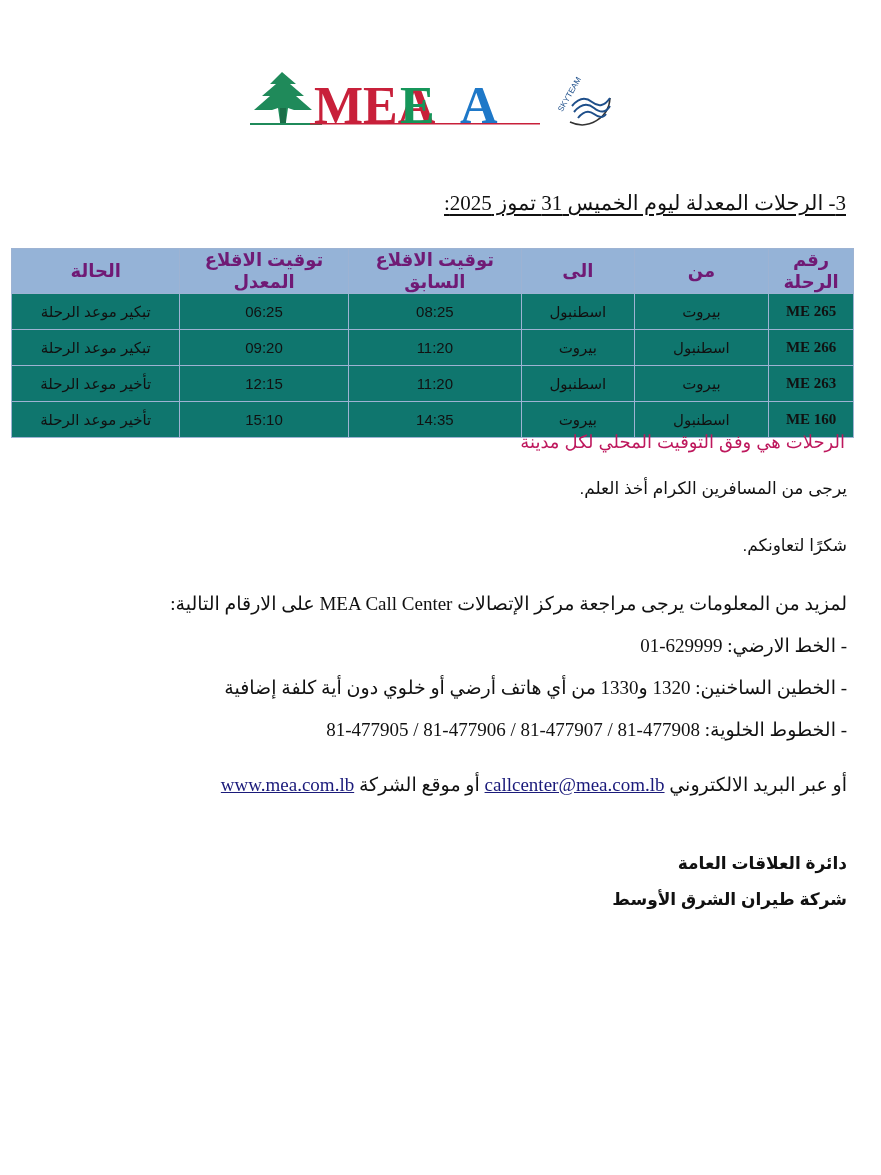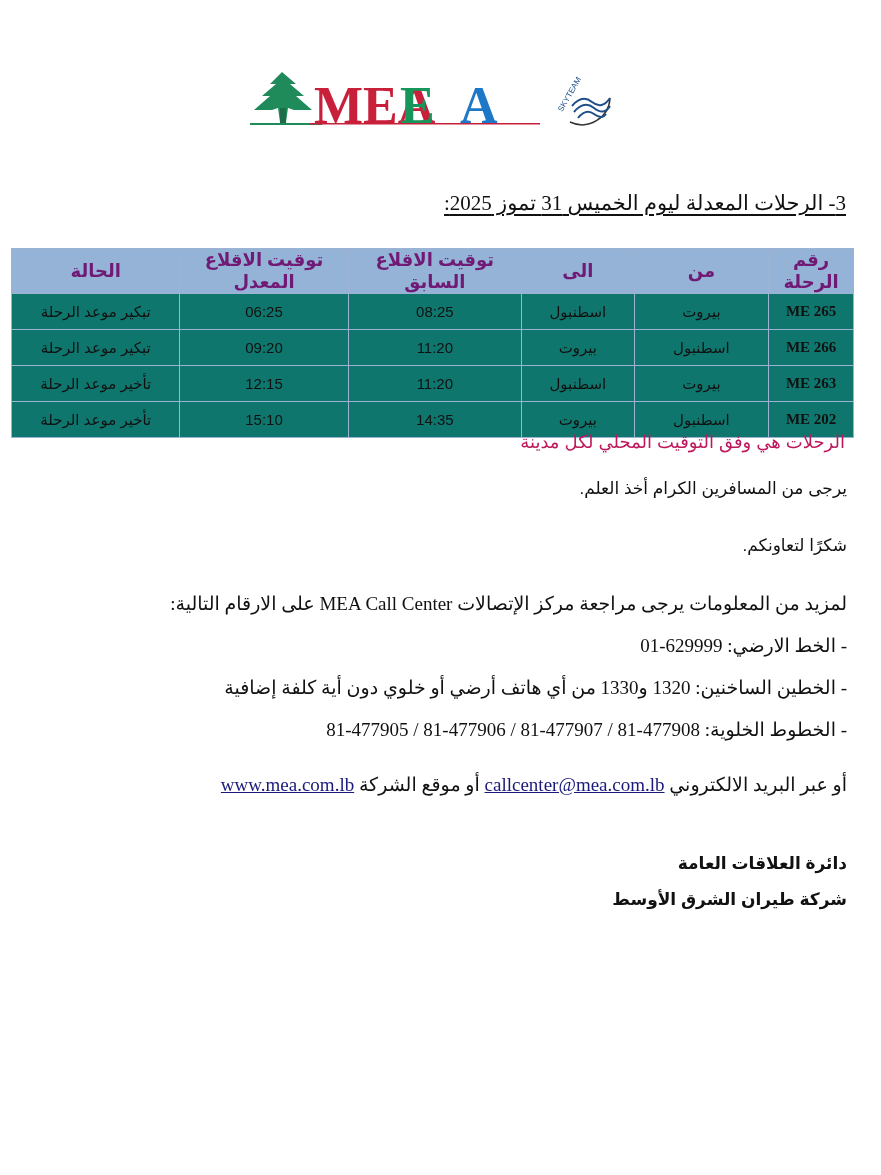--- a/index.html
+++ b/index.html
@@ -112,21 +112,21 @@
     </tr>
     <tr>
       <td class="flightno">ME 263</td>
       <td>بيروت</td>
       <td>اسطنبول</td>
       <td class="time">11:20</td>
       <td class="time">12:15</td>
       <td class="status">تأخير موعد الرحلة</td>
     </tr>
     <tr>
-      <td class="flightno">ME 202</td>
+      <td class="flightno">ME 160</td>
       <td>اسطنبول</td>
       <td>بيروت</td>
       <td class="time">14:35</td>
       <td class="time">15:10</td>
       <td class="status">تأخير موعد الرحلة</td>
     </tr>
   </tbody>
 </table>
 
 <div class="note">الرحلات هي وفق التوقيت المحلي لكل مدينة</div>

